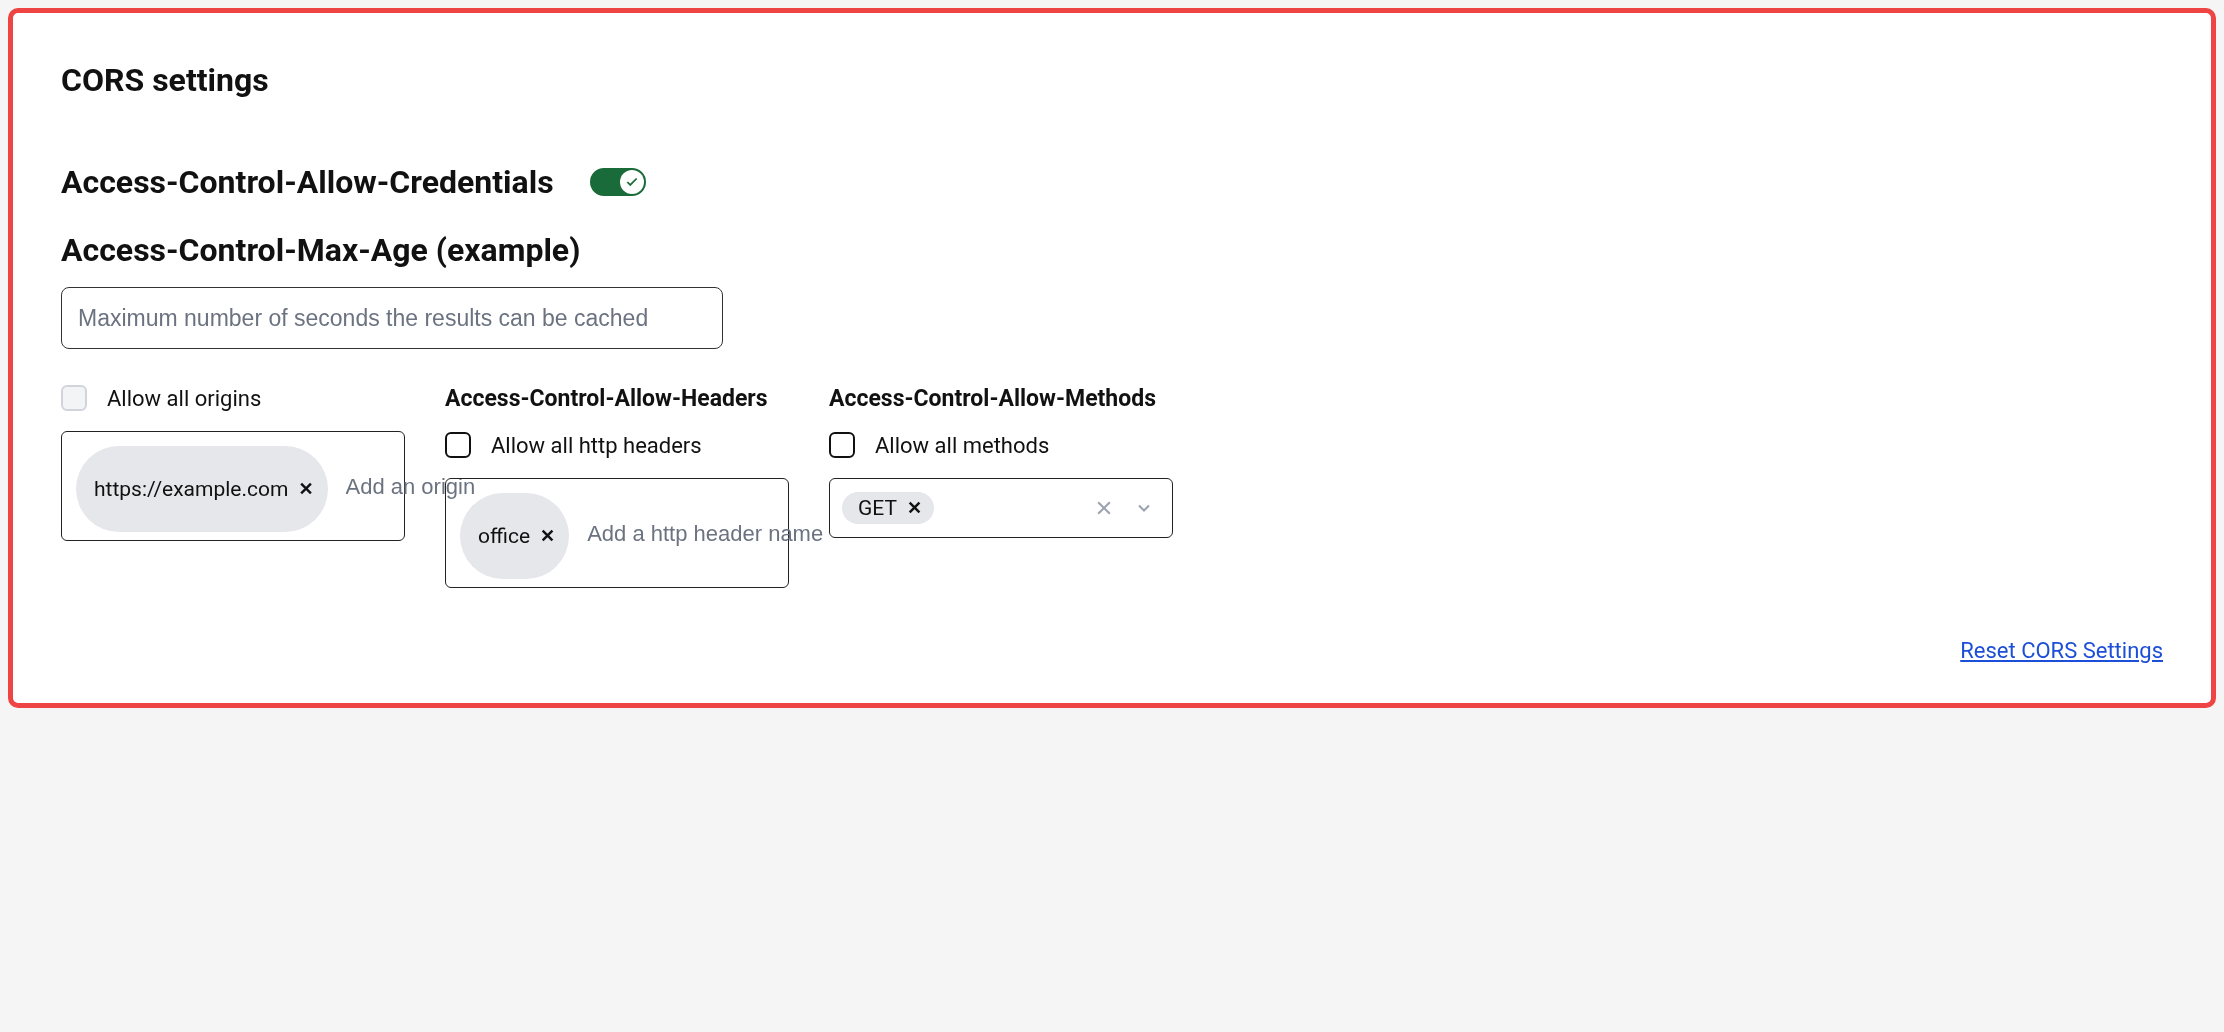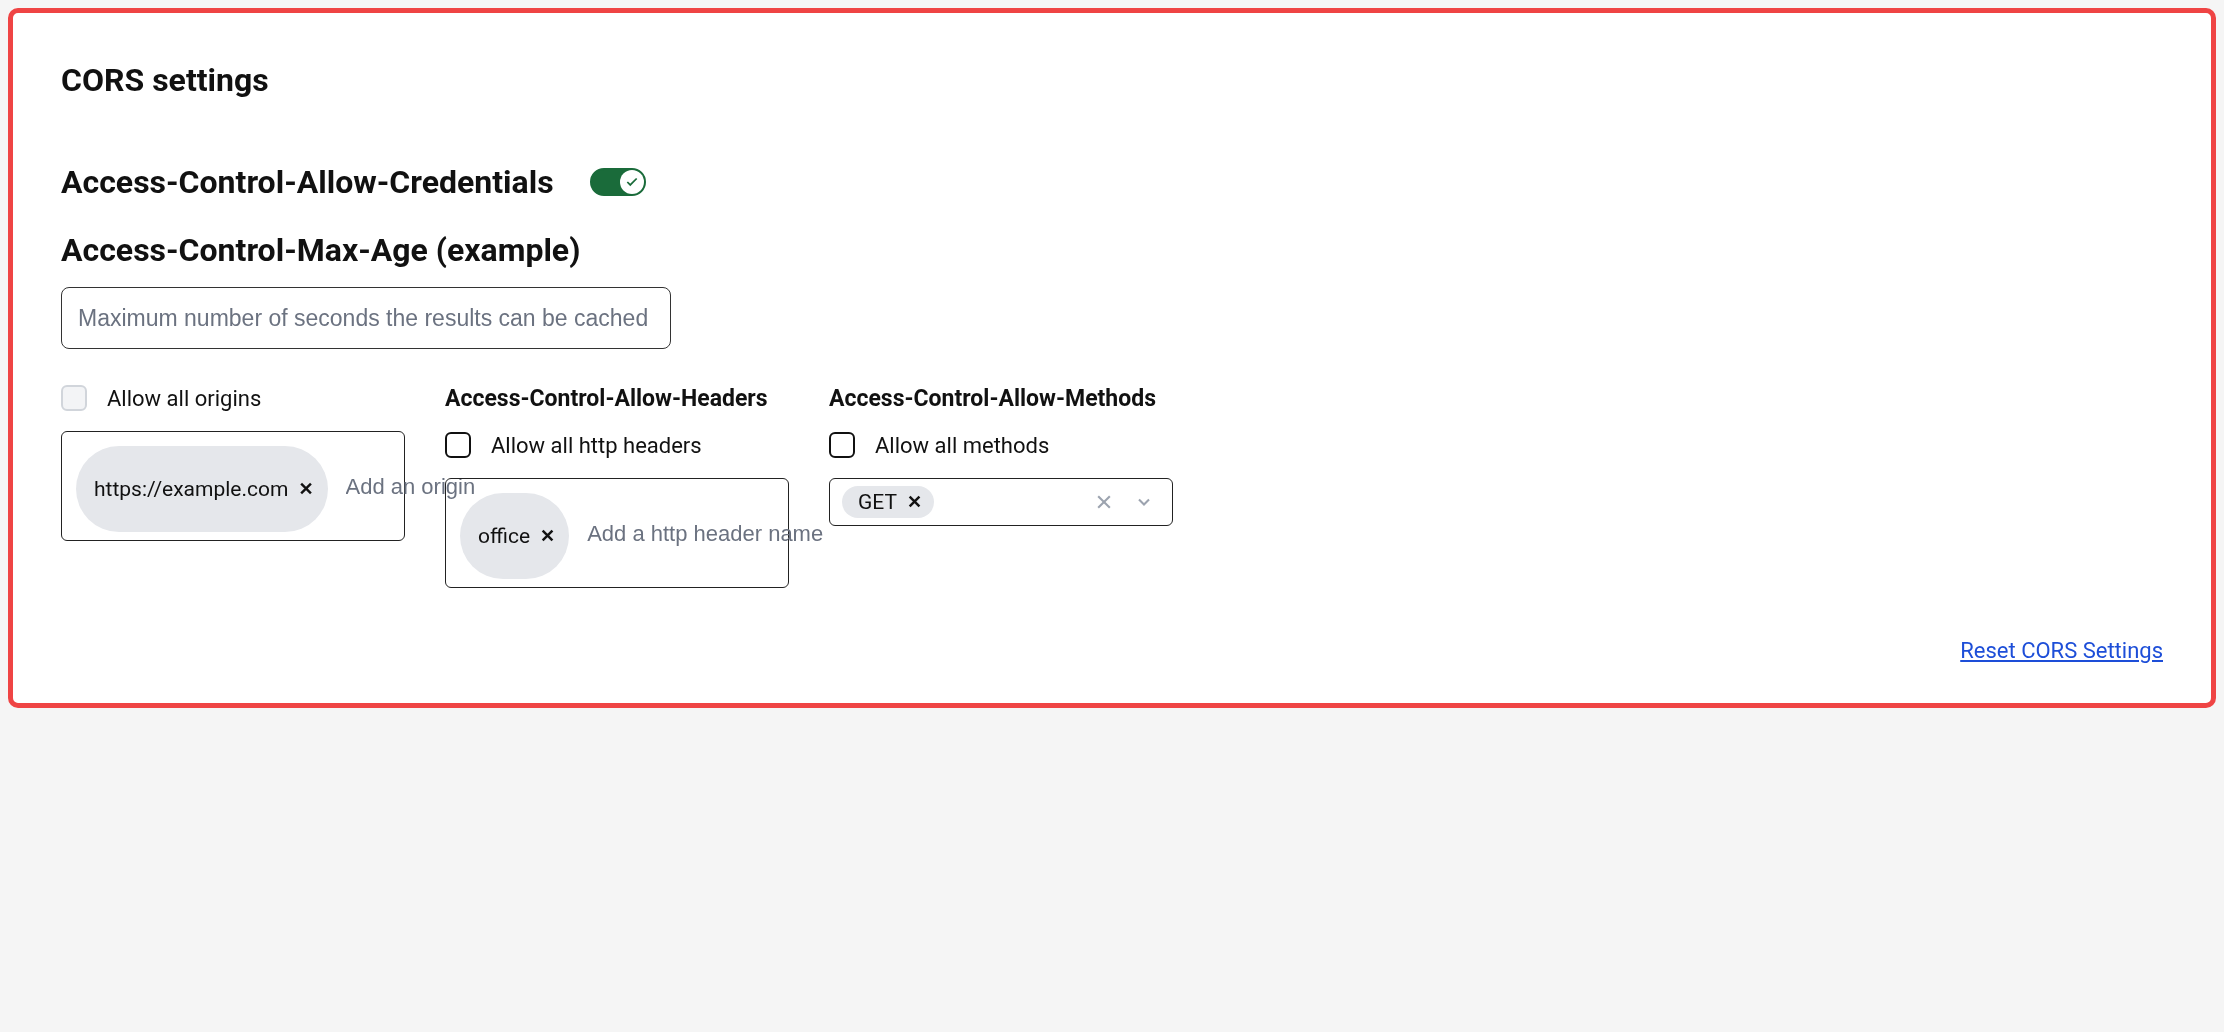--- a/index.html
+++ b/index.html
@@ -53,21 +53,21 @@
     border-radius: 50%;
     background: #fff;
     display: flex;
     align-items: center;
     justify-content: center;
     margin-right: 0;
   }
   .toggle-knob svg { width: 14px; height: 14px; stroke: #1a6b3a; stroke-width: 3; fill: none; }
   
   .text-input {
-    width: 610px;
+    width: 662px;
     height: 62px;
     border: 1px solid #333;
     border-radius: 8px;
     font-size: 23px;
     padding: 0 16px;
     background: #fff;
     color: #111;
   }
   .text-input::placeholder { color: #6b7280; }
   .stack { margin-bottom: 36px; }
@@ -133,21 +133,21 @@
     font-size: 22px;
     padding: 6px 2px 10px 2px;
     background: transparent;
   }
   .tagbox input::placeholder { color: #6b7280; }
   
   .selectbox {
     border: 1px solid #222;
     border-radius: 6px;
     padding: 10px 12px;
-    height: 48px;
+    height: 60px;
     display: flex;
     align-items: center;
     gap: 8px;
   }
   .selectbox .tag { padding: 4px 12px 4px 16px; }
   .selectbox .spacer { flex: 1; }
   .selectbox .icon-btn {
     width: 32px; height: 32px;
     display:flex; align-items:center; justify-content:center;
     color: #9ca3af;

